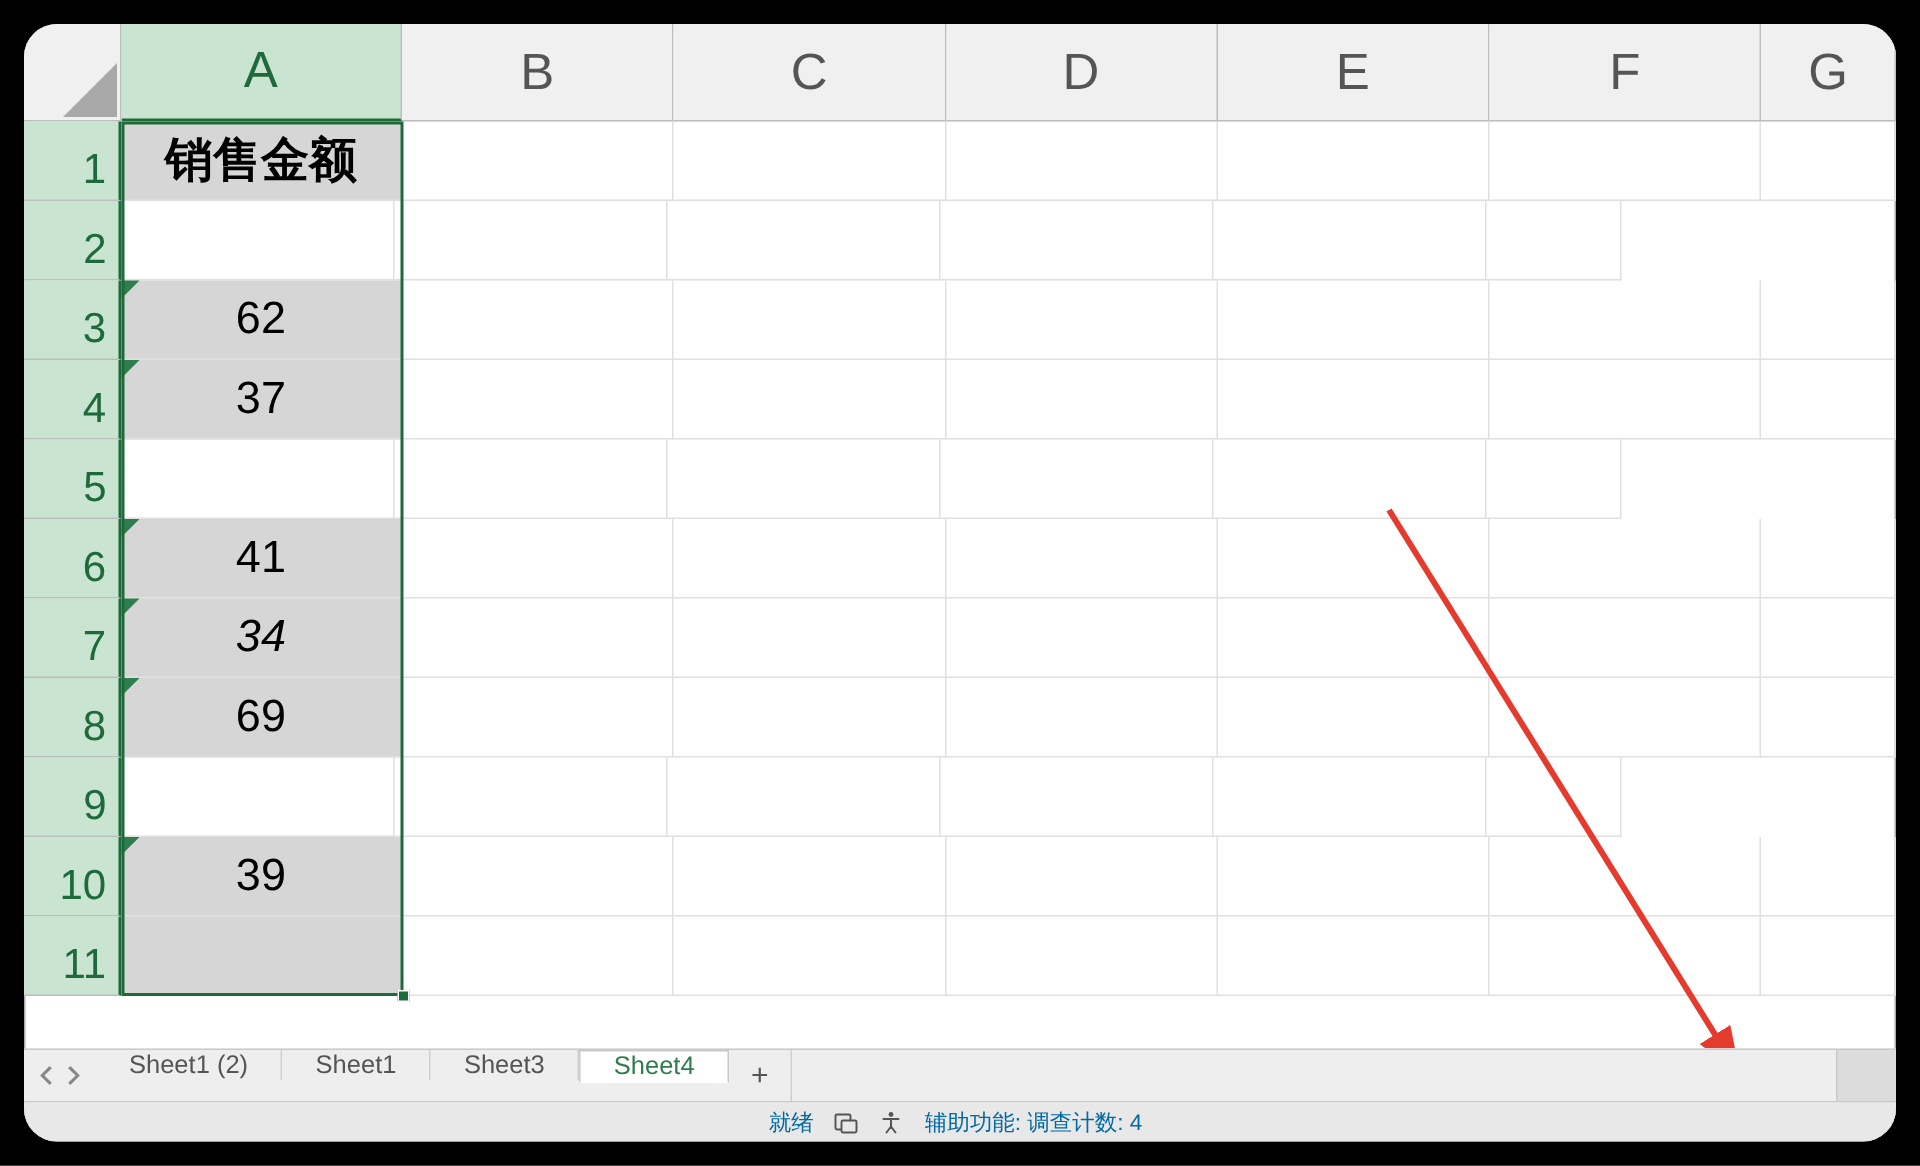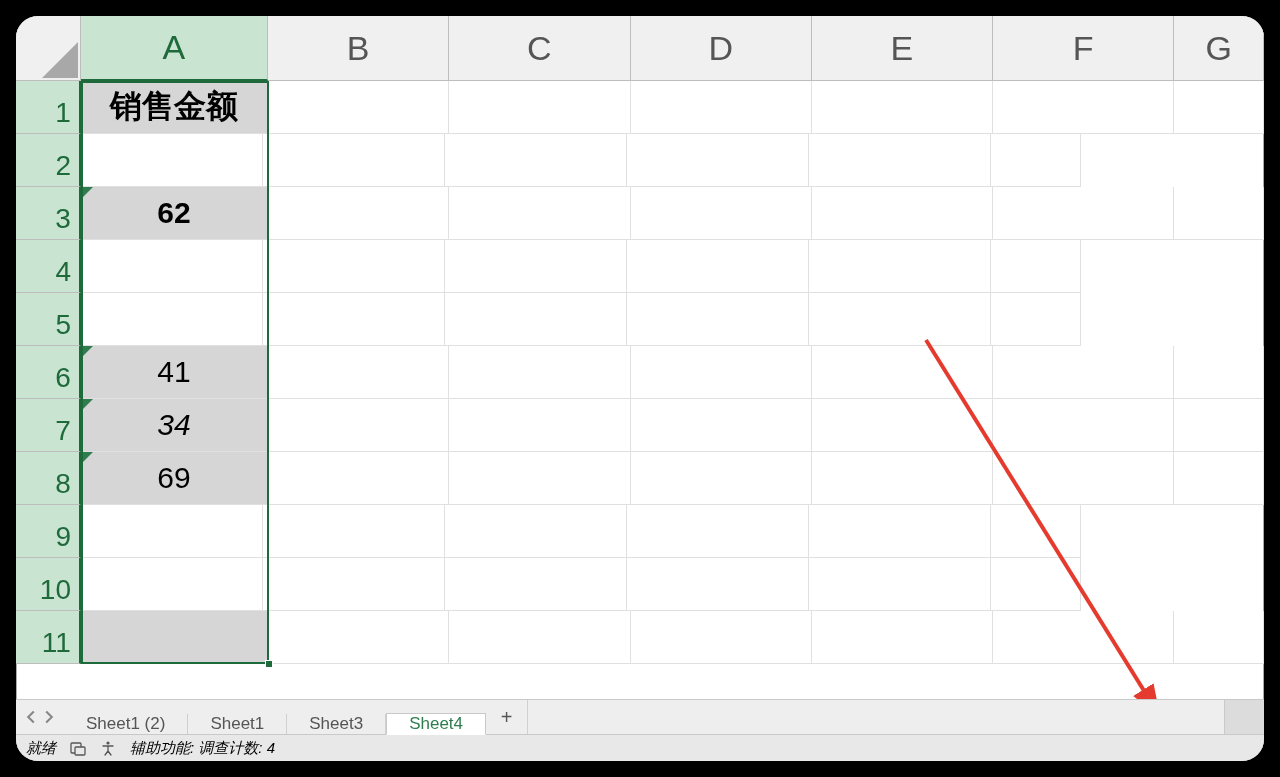--- a/index.html
+++ b/index.html
@@ -53,34 +53,34 @@
   .tab-bar {
     position: absolute; left: 0; right: 0; bottom: 26px; height: 36px;
     background: #eeeeee; border-top: 1px solid #c9c9c9; border-bottom: 1px solid #c9c9c9;
     display: flex; align-items: stretch;
   }
   .tab-nav { display: flex; align-items: center; padding: 0 8px; gap: 4px; }
   .tab-nav .arrow {
     width: 14px; height: 14px; display: inline-block; color: #888;
   }
   .arrow svg { width: 14px; height: 14px; display: block; }
-  .tabs { display: flex; align-items: flex-end; }
+  .tabs { display: flex; align-items: flex-start; }
   .tab {
     padding: 0 22px; font-size: 17px; color: #555; display: flex; align-items: center;
     border-right: 1px solid #d0d0d0; background: transparent; cursor: default;
   }
   .tab.active { background: #ffffff; color: #2f7d4f; font-weight: 500; border-top: 1px solid #c9c9c9; border-left: 1px solid #c9c9c9; border-right: 1px solid #c9c9c9; border-bottom: 1px solid #fff; margin-bottom: -1px; }
   .tab-add { width: 42px; display: flex; align-items: center; justify-content: center; font-size: 20px; color: #555; border-right: 1px solid #d0d0d0; }
   .tab-scroll-area { flex: 1; background: #eeeeee; }
   .tab-scroll-end { width: 40px; background: #dcdcdc; border-left: 1px solid #c9c9c9; }
   
   .status-bar {
     position: absolute; left: 0; right: 0; bottom: 0; height: 26px;
-    background: #e8e8e8; display: flex; align-items: center; font-size: 15px; color: #000000;
-    padding: 0 10px; justify-content: flex-start; font-style: italic;
+    background: #e8e8e8; display: flex; align-items: center; font-size: 15px; color: #0369a1;
+    padding: 0 10px; justify-content: center;
   }
   .status-left { display: flex; align-items: center; gap: 14px; }
   .status-icon { display: inline-flex; align-items: center; }
   .status-icon svg { width: 16px; height: 16px; }
   .status-right { display: flex; align-items: center; gap: 10px; padding-right: 6px; }
   .arrow-annotation {
     position: absolute; pointer-events: none;
   }
 </style>
 </head>
@@ -115,30 +115,31 @@
           <div class="row-header selected">2</div>
           <div class="cell" style="width: 182px;"></div>
           <div class="cell" style="width: 182px;"></div>
           <div class="cell" style="width: 182px;"></div>
           <div class="cell" style="width: 182px;"></div>
           <div class="cell" style="width: 182px;"></div>
           <div class="cell" style="width: 90px;"></div>
         </div>
         <div class="row" style="height: 53px;">
           <div class="row-header selected">3</div>
-          <div class="cell sel tri-marker" style="width: 188px; font-weight: bold;">62</div>
+          <div class="cell sel tri-marker" style="width: 188px;">62</div>
           <div class="cell" style="width: 182px;"></div>
           <div class="cell" style="width: 182px;"></div>
           <div class="cell" style="width: 182px;"></div>
           <div class="cell" style="width: 182px;"></div>
           <div class="cell" style="width: 182px;"></div>
           <div class="cell" style="width: 90px;"></div>
         </div>
         <div class="row" style="height: 53px;">
           <div class="row-header selected">4</div>
+          <div class="cell sel tri-marker" style="width: 188px;">37</div>
           <div class="cell" style="width: 182px;"></div>
           <div class="cell" style="width: 182px;"></div>
           <div class="cell" style="width: 182px;"></div>
           <div class="cell" style="width: 182px;"></div>
           <div class="cell" style="width: 182px;"></div>
           <div class="cell" style="width: 90px;"></div>
         </div>
         <div class="row" style="height: 53px;">
           <div class="row-header selected">5</div>
           <div class="cell" style="width: 182px;"></div>
@@ -182,20 +183,21 @@
           <div class="row-header selected">9</div>
           <div class="cell" style="width: 182px;"></div>
           <div class="cell" style="width: 182px;"></div>
           <div class="cell" style="width: 182px;"></div>
           <div class="cell" style="width: 182px;"></div>
           <div class="cell" style="width: 182px;"></div>
           <div class="cell" style="width: 90px;"></div>
         </div>
         <div class="row" style="height: 53px;">
           <div class="row-header selected">10</div>
+          <div class="cell sel tri-marker" style="width: 188px;">39</div>
           <div class="cell" style="width: 182px;"></div>
           <div class="cell" style="width: 182px;"></div>
           <div class="cell" style="width: 182px;"></div>
           <div class="cell" style="width: 182px;"></div>
           <div class="cell" style="width: 182px;"></div>
           <div class="cell" style="width: 90px;"></div>
         </div>
         <div class="row" style="height: 53px;">
           <div class="row-header selected">11</div>
           <div class="cell sel" style="width: 188px;"></div>

